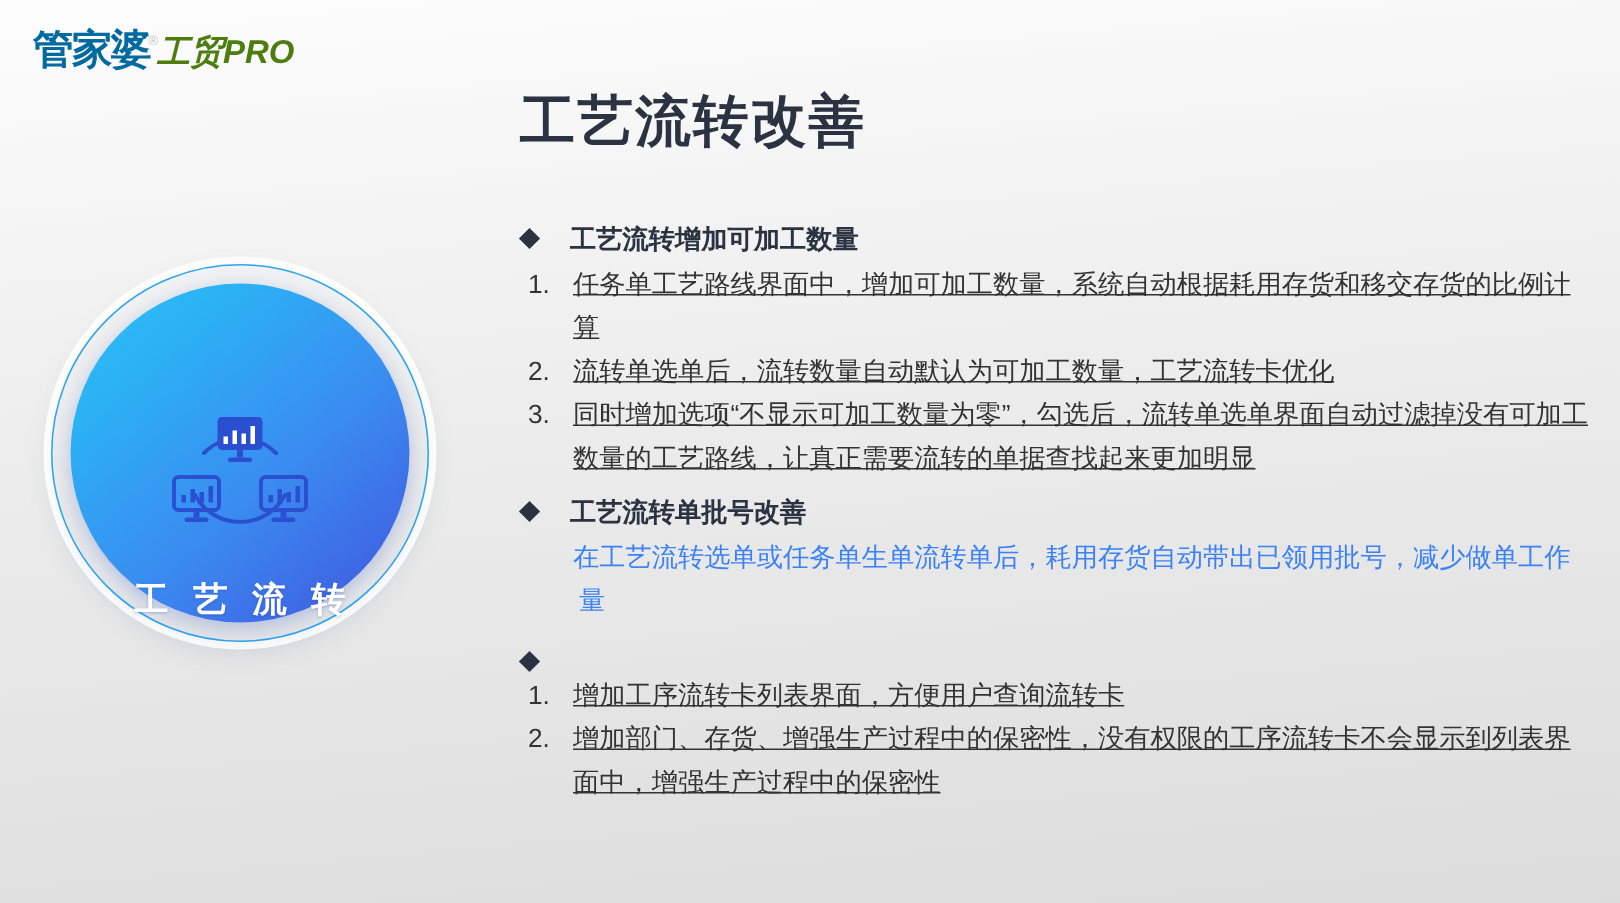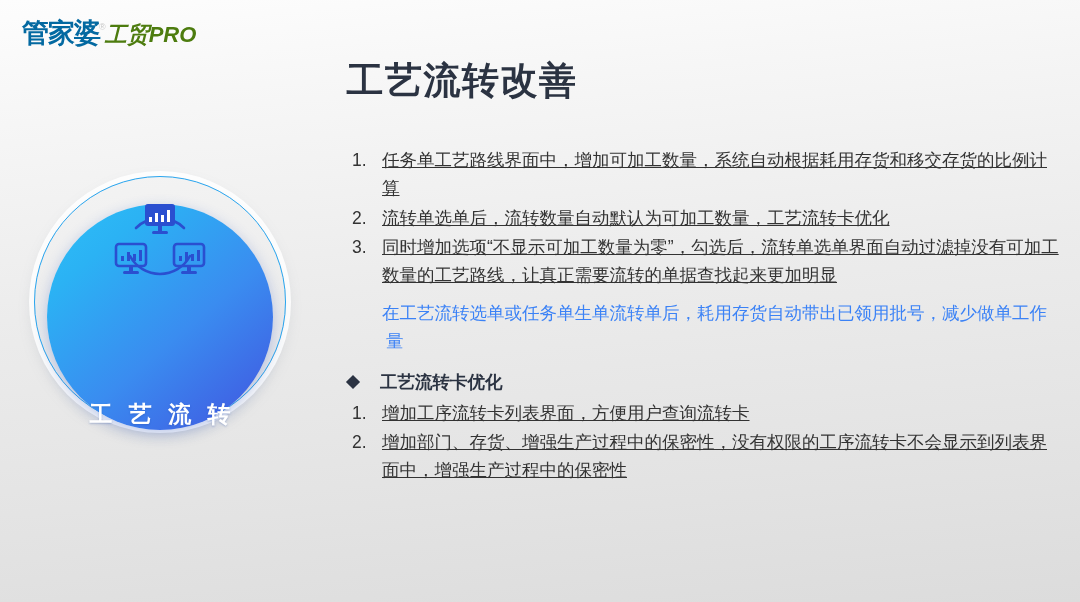--- a/index.html
+++ b/index.html
@@ -77,35 +77,35 @@
     width: 252px;
     height: 252px;
     border-radius: 50%;
     border: 1.5px solid #29a6f0;
     box-shadow: 0 0 0 5px rgba(255,255,255,0.85),
                 0 6px 16px rgba(120,130,145,0.22);
   }
   .badge-circle {
     position: absolute;
     left: 13px;
-    top: 28px;
+    top: 13px;
     width: 226px;
     height: 226px;
     border-radius: 50%;
     background: linear-gradient(140deg,
                 #2ec0f7 0%,
                 #2bb2f4 22%,
                 #3a8cf0 58%,
                 #3f63e4 88%,
                 #3f5fe2 100%);
     box-shadow: 0 4px 14px rgba(50,90,200,0.30);
     display: flex;
     flex-direction: column;
     align-items: center;
-    justify-content: space-between;
+    justify-content: flex-end;
   }
   .badge-icon {
     width: 104px;
     height: 98px;
     margin-top: -6px;
   }
   .badge-label {
     margin-top: 14px;
     font-size: 23px;
     font-weight: bold;
@@ -216,48 +216,55 @@
       <rect x="79" y="68" width="4" height="5" fill="#2a4fd0"></rect>
       <rect x="73" y="73" width="16" height="3" rx="1.5" fill="#2a4fd0"></rect>
     </svg>
     <div class="badge-label">工 艺 流 转</div>
   </div>
 </div>
 
 <div class="content">
 
   <div class="section">
+    <div class="section-head">
+      <span class="diamond"></span>
+      <span class="section-head-text">工艺流转增加可加工数量</span>
+    </div>
     <ul class="olist">
       <li>
         <span class="li-num">1.</span>
         <span class="li-text">任务单工艺路线界面中，增加可加工数量，系统自动根据耗用存货和移交存货的比例计算</span>
       </li>
       <li>
         <span class="li-num">2.</span>
         <span class="li-text">流转单选单后，流转数量自动默认为可加工数量，工艺流转卡优化</span>
       </li>
       <li>
         <span class="li-num">3.</span>
         <span class="li-text">同时增加选项“不显示可加工数量为零”，勾选后，流转单选单界面自动过滤掉没有可加工数量的工艺路线，让真正需要流转的单据查找起来更加明显</span>
       </li>
     </ul>
   </div>
 
   <div class="gap-sm"></div>
-
-  <div class="section">
-    <div class="plain-para">在工艺流转选单或任务单生单流转单后，耗用存货自动带出已领用批号，减少做单工作量</div>
-  </div>
-
-  <div class="gap-md"></div>
 
   <div class="section">
     <div class="section-head">
       <span class="diamond"></span>
-      <span class="section-head-text">工艺流转卡优化</span>
+      <span class="section-head-text">工艺流转单批号改善</span>
+    </div>
+    <div class="plain-para">在工艺流转选单或任务单生单流转单后，耗用存货自动带出已领用批号，减少做单工作量</div>
+  </div>
+
+  <div class="gap-md"></div>
+
+  <div class="section">
+    <div class="section-head">
+      <span class="diamond"></span>
     </div>
     <ul class="olist">
       <li>
         <span class="li-num">1.</span>
         <span class="li-text">增加工序流转卡列表界面，方便用户查询流转卡</span>
       </li>
       <li>
         <span class="li-num">2.</span>
         <span class="li-text">增加部门、存货、增强生产过程中的保密性，没有权限的工序流转卡不会显示到列表界面中，增强生产过程中的保密性</span>
       </li>

